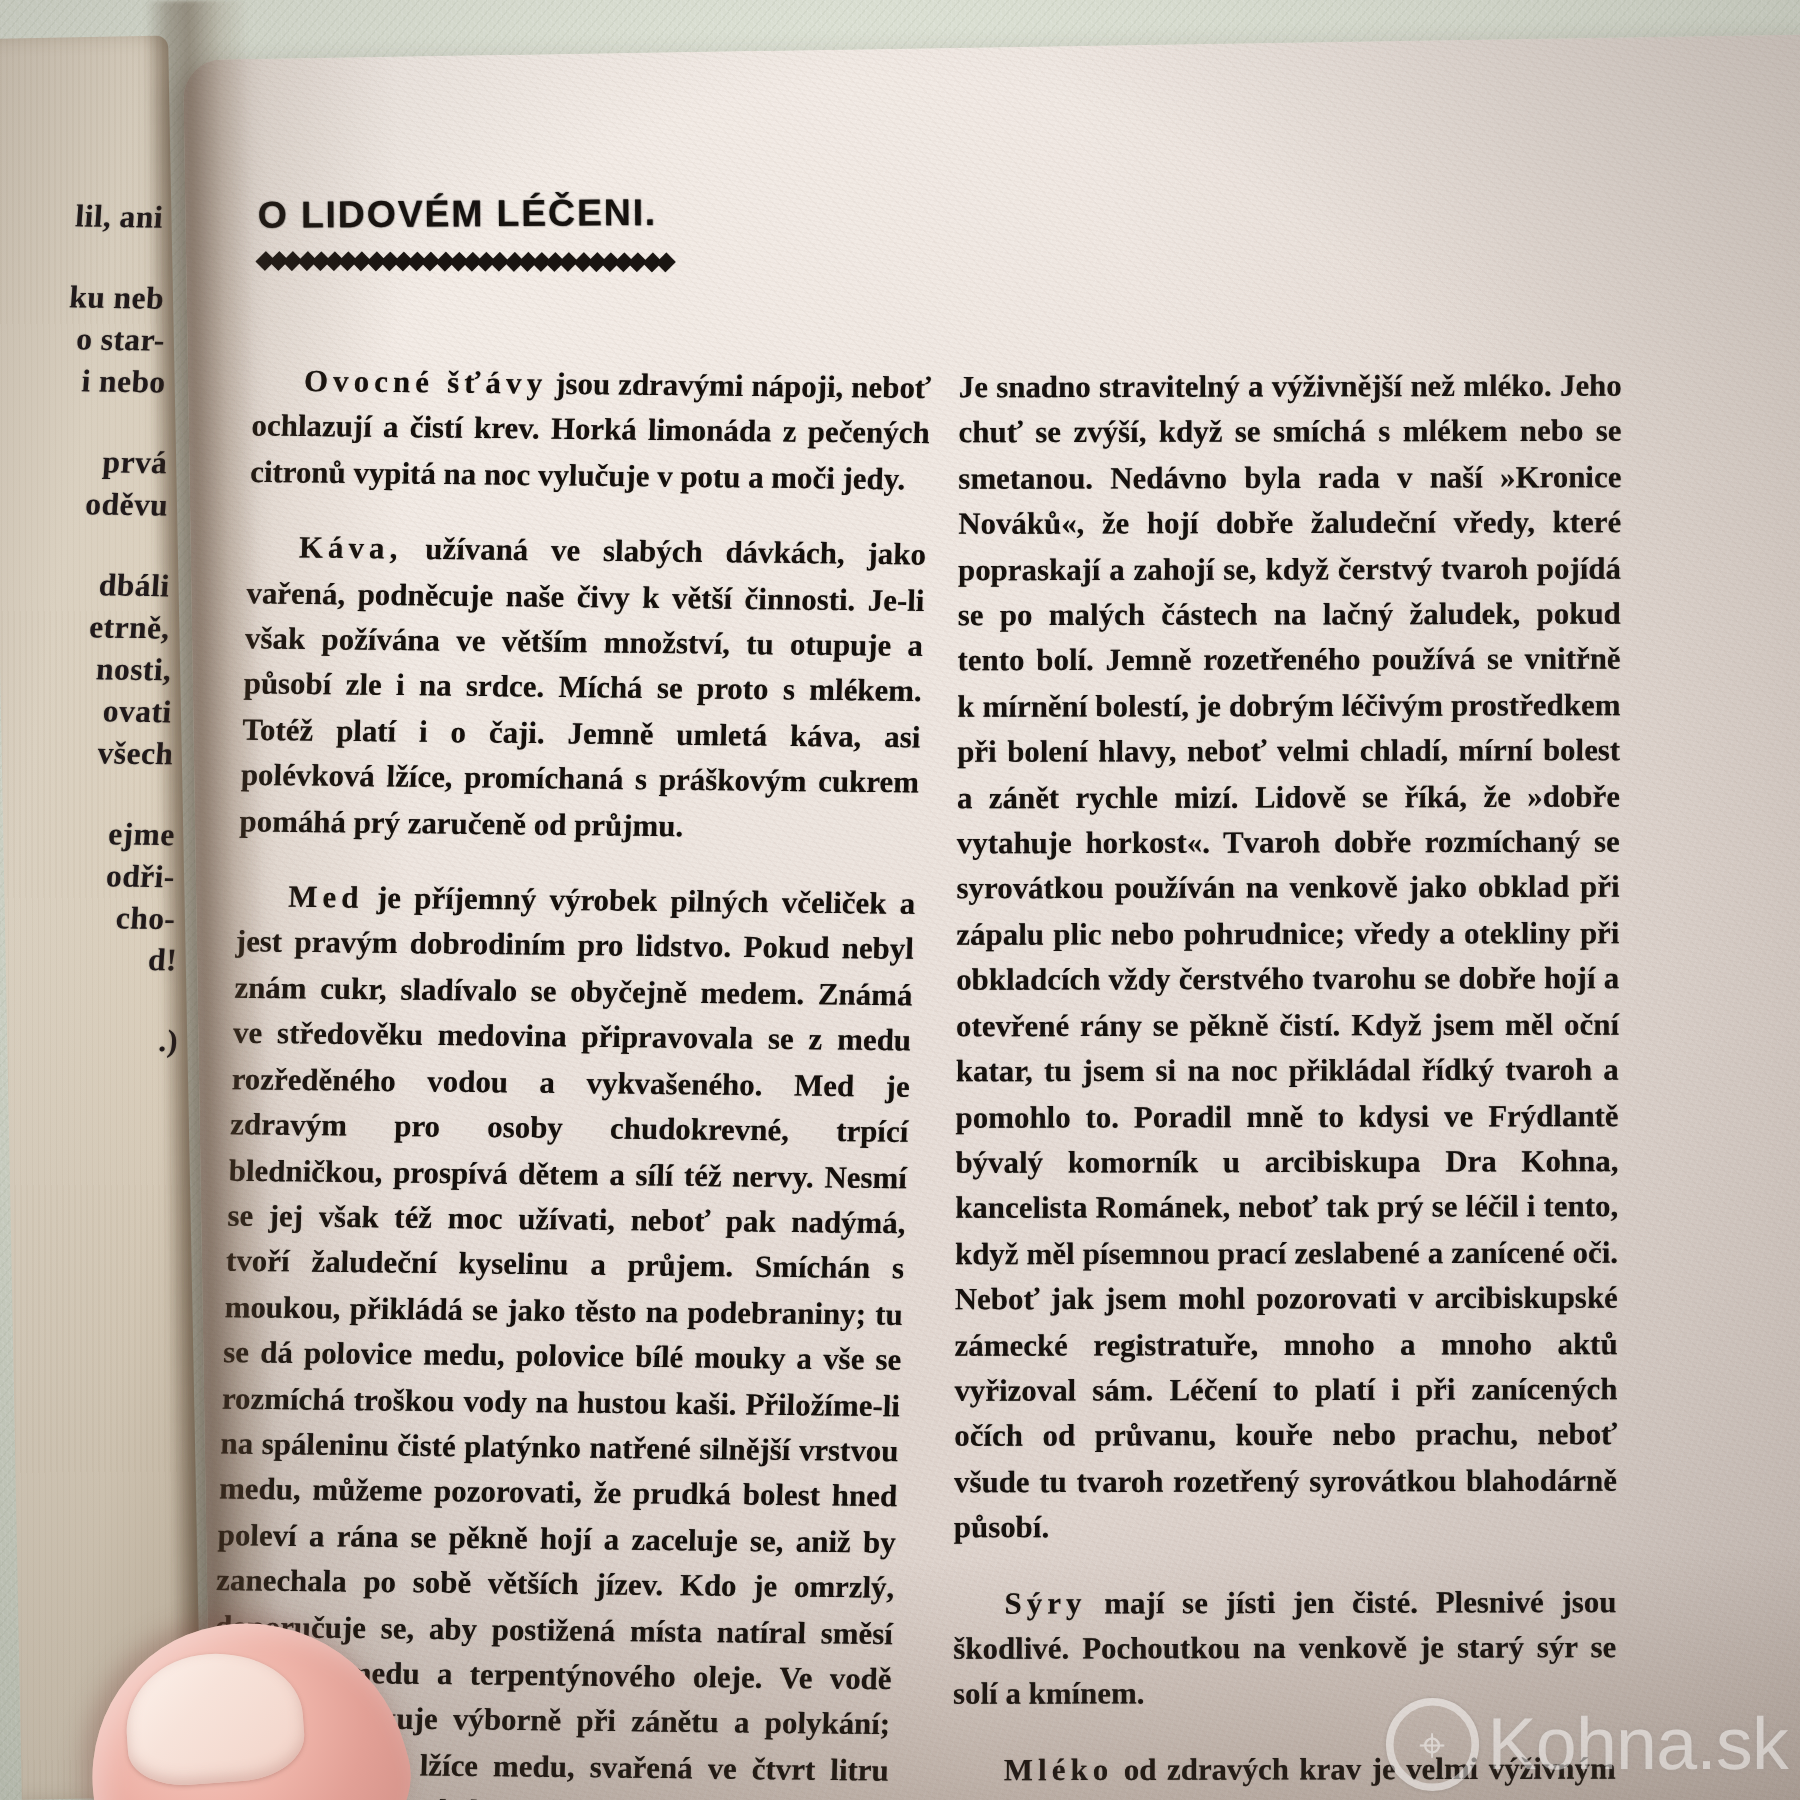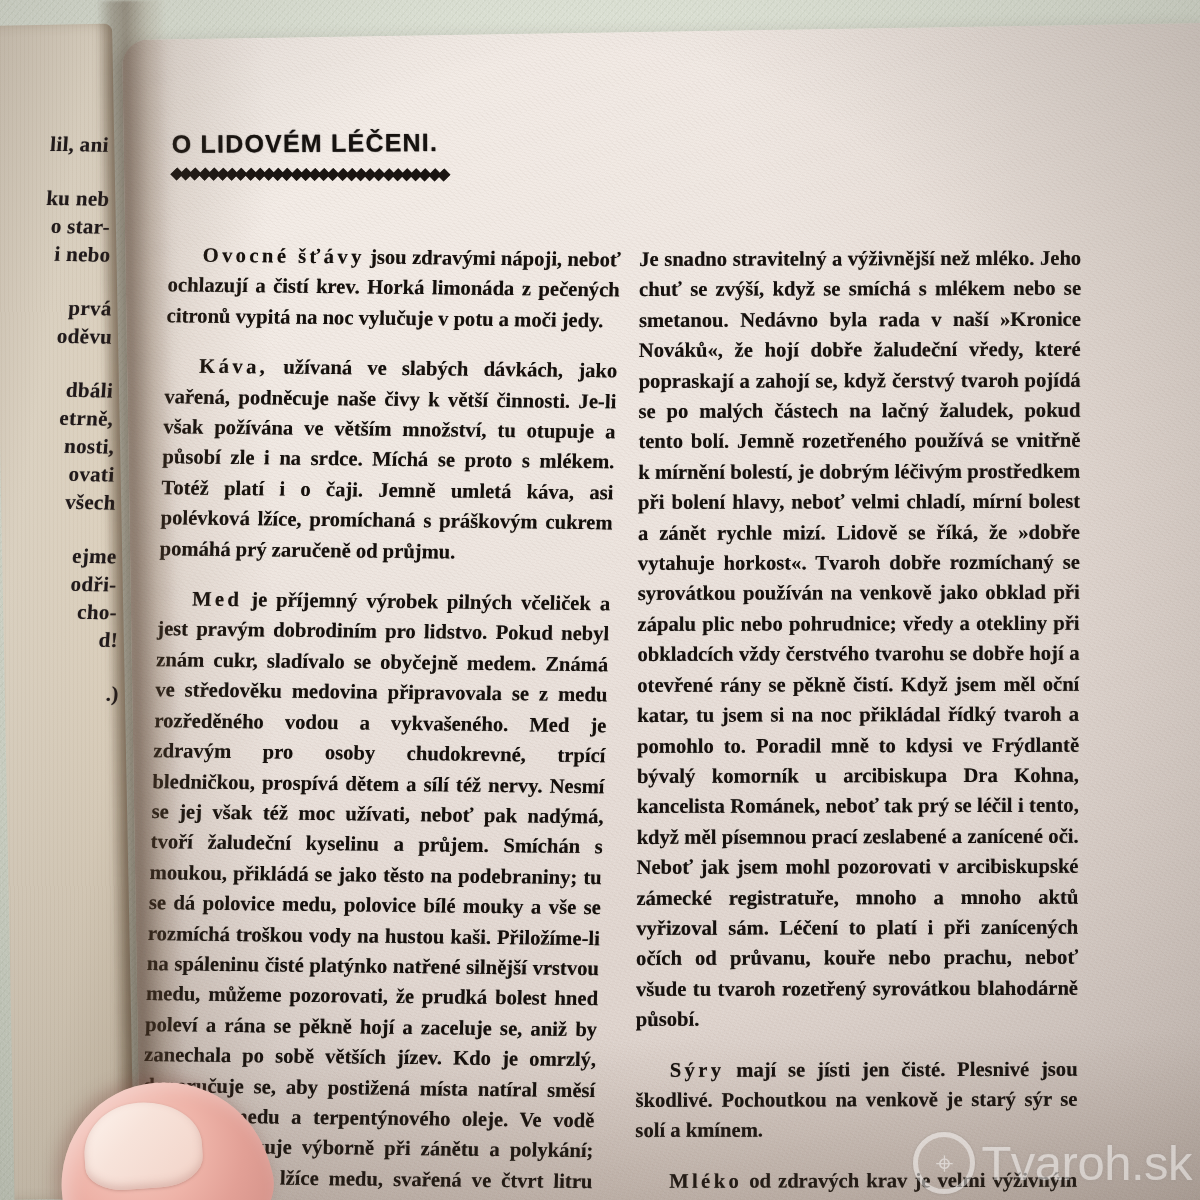--- a/index.html
+++ b/index.html
@@ -285,16 +285,16 @@
   </div>
 
   <div class="thumb">
     <div class="nail"></div>
   </div>
 
   <div class="vignette"></div>
 
   <div class="watermark">
     <div class="wm-logo">⌖</div>
-    <div class="wm-text">Tvaroh.sk</div>
+    <div class="wm-text">Kohna.sk</div>
   </div>
 
 </div>
 
 </body></html>

